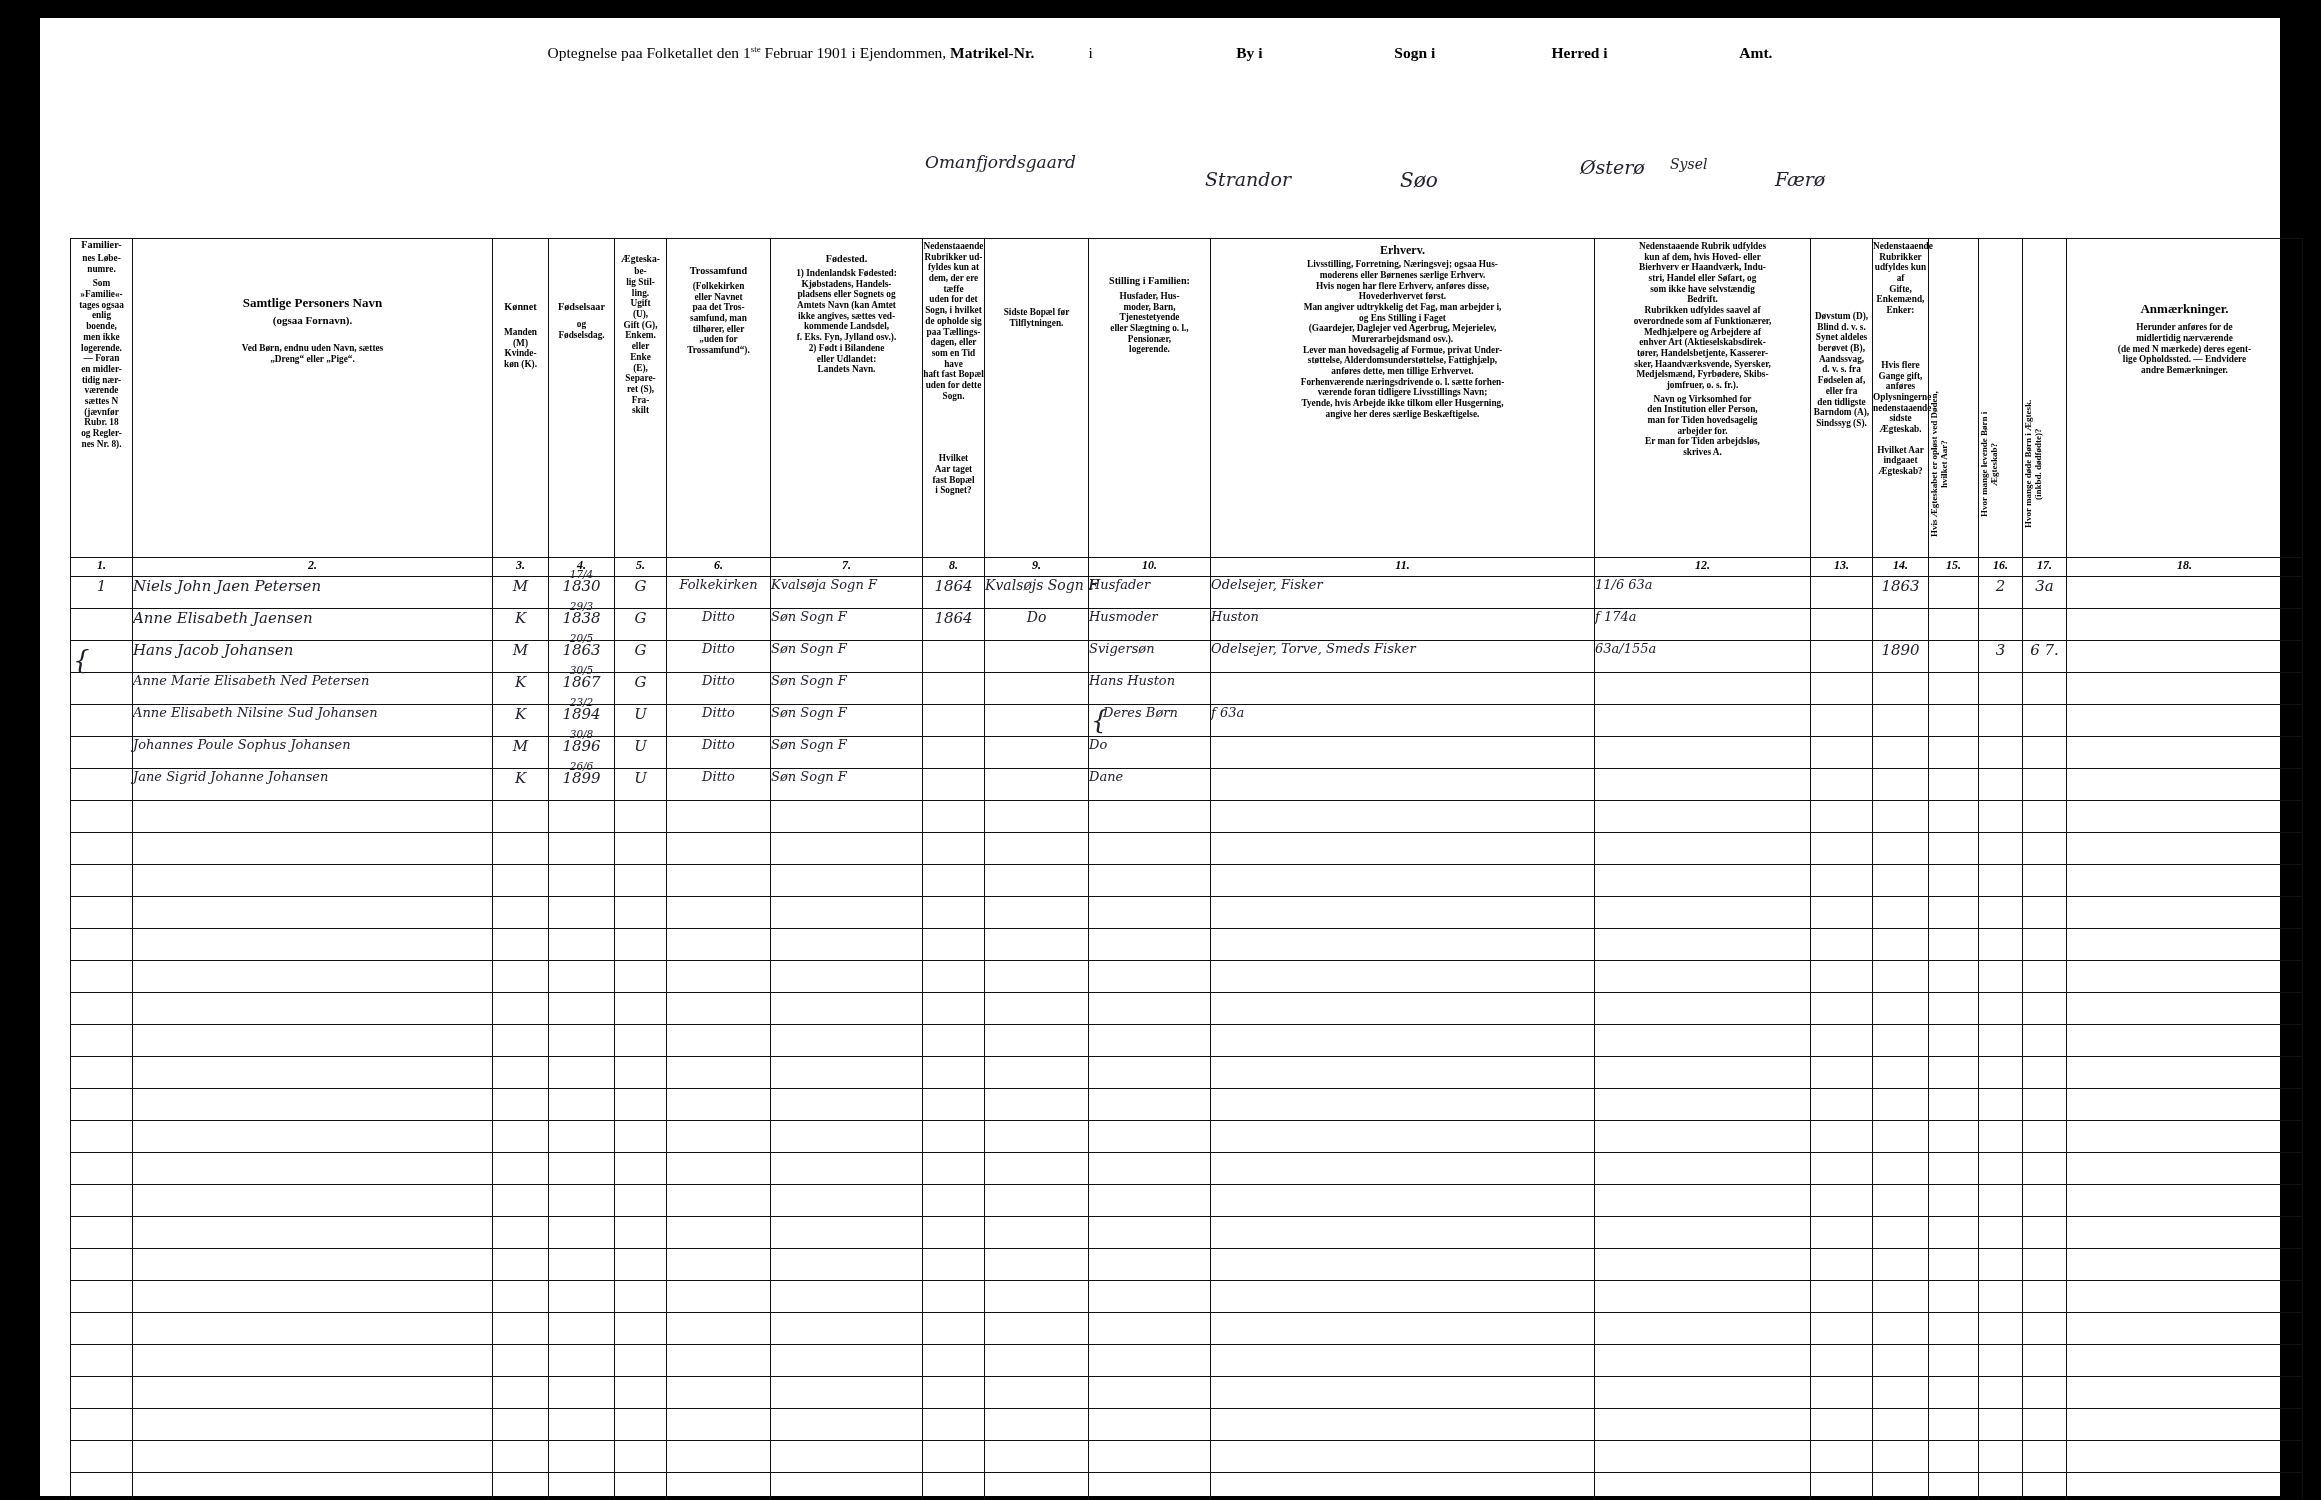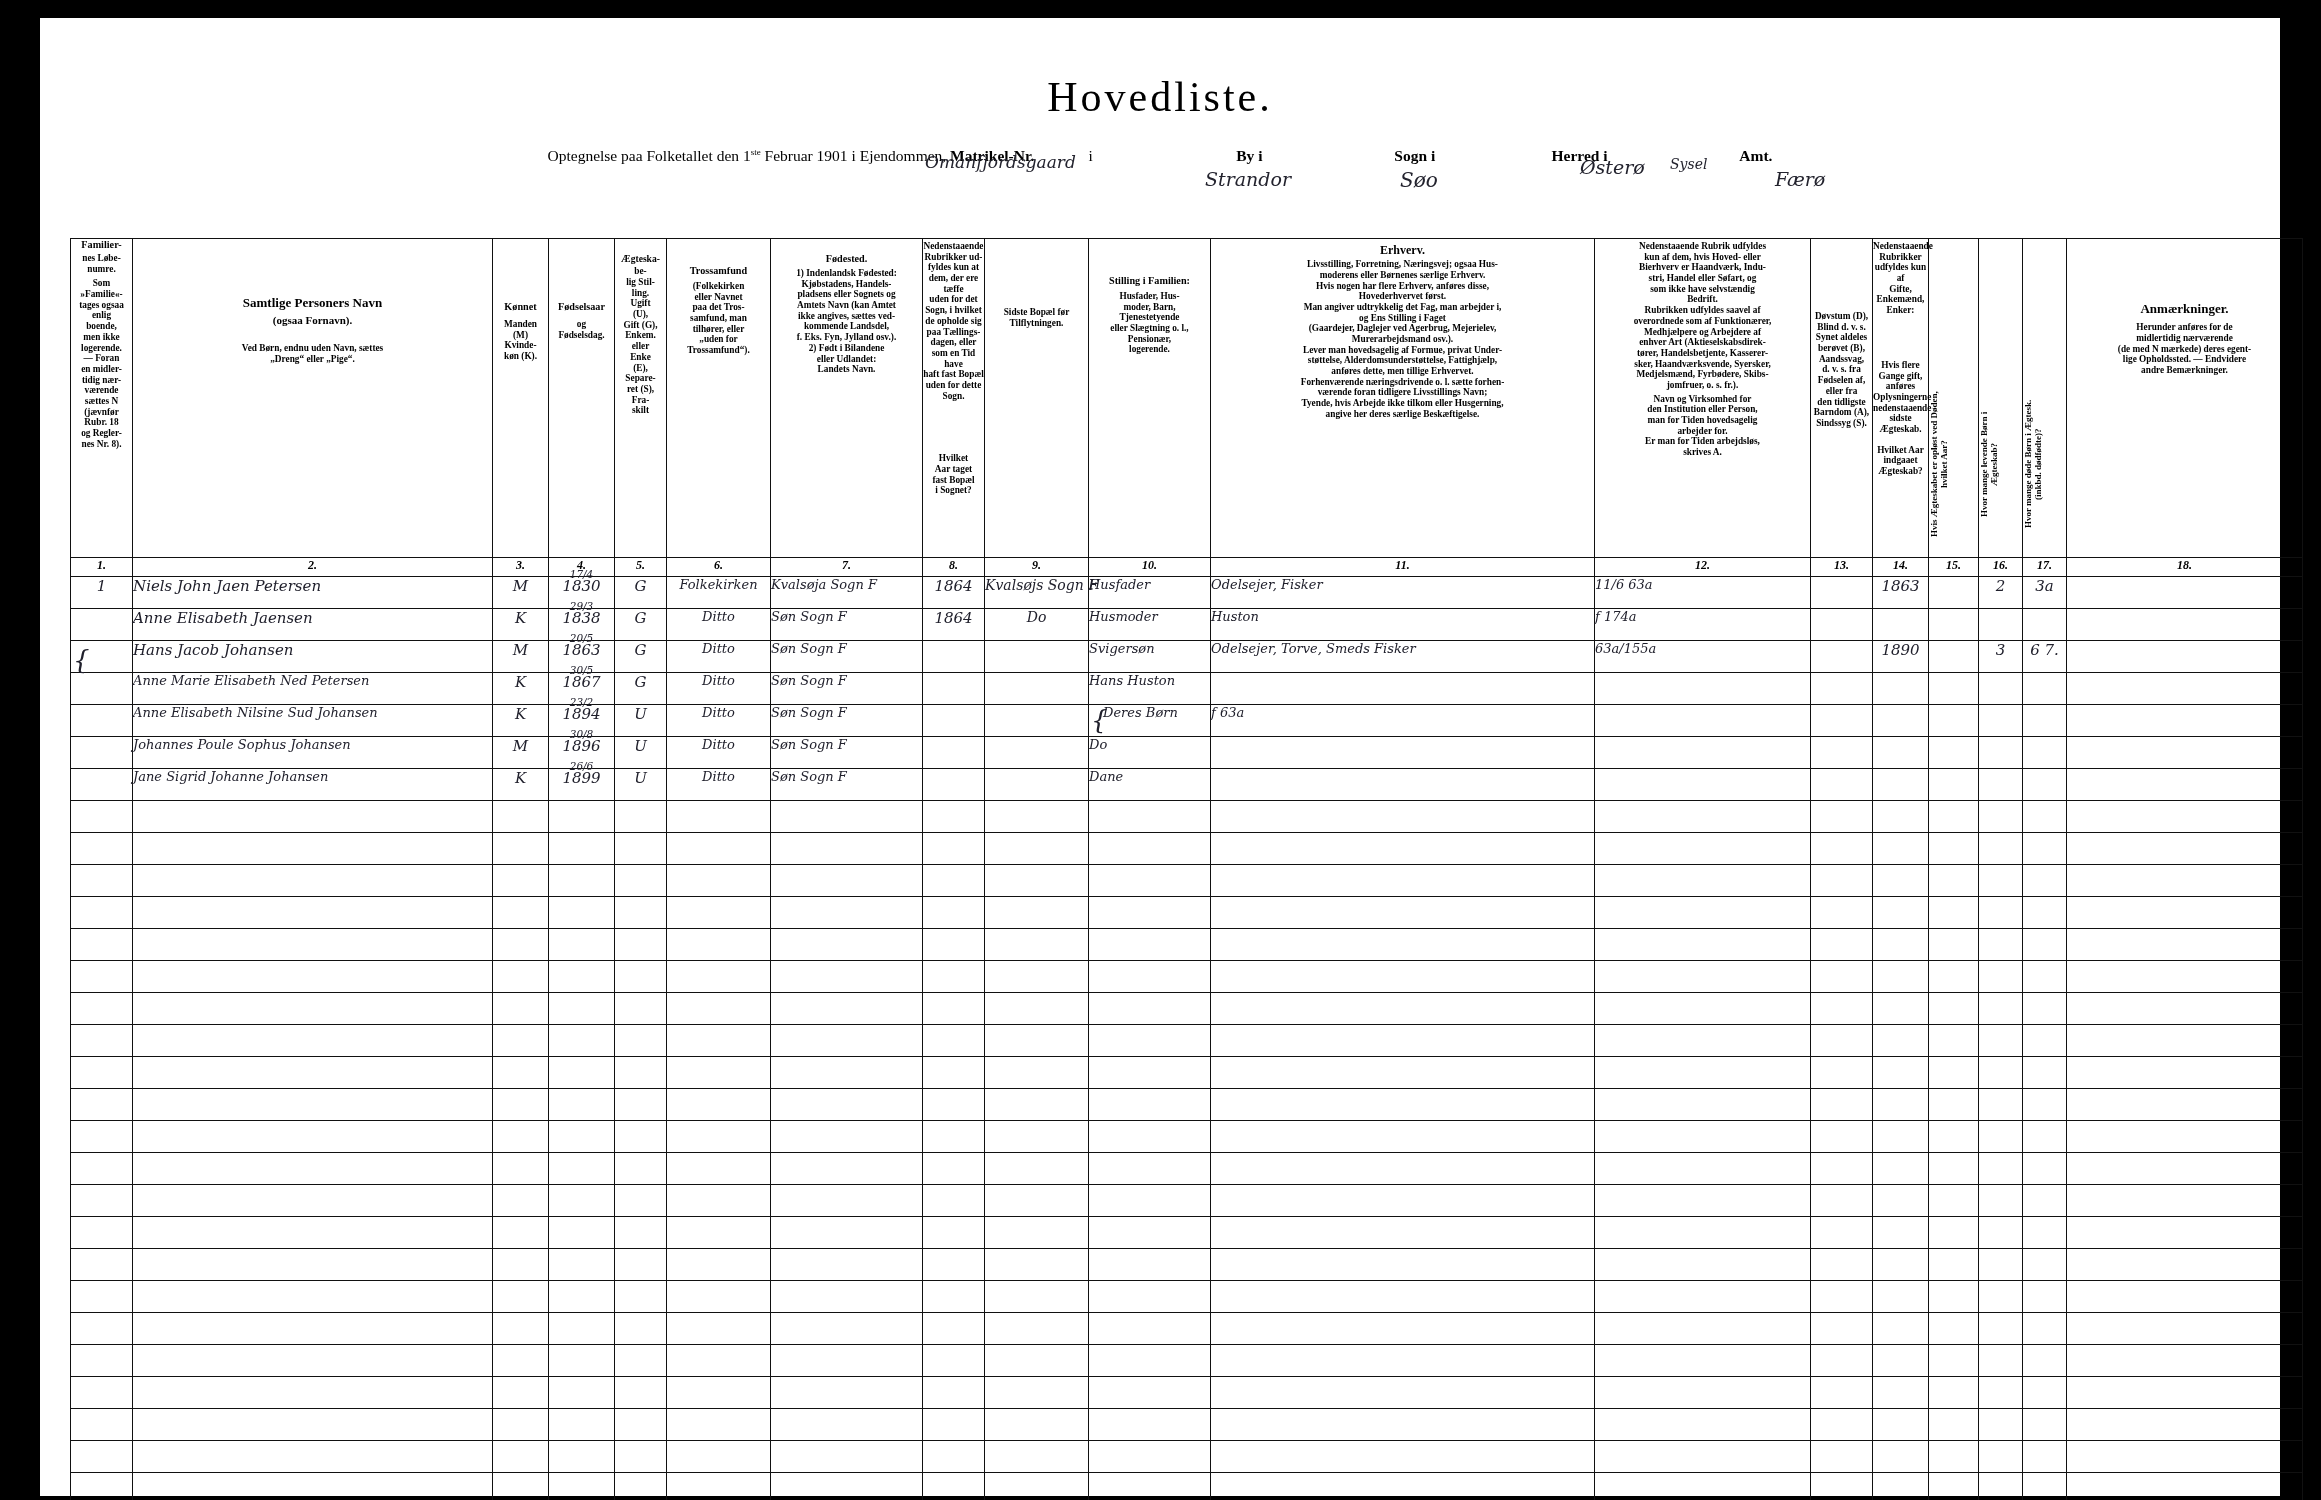--- a/index.html
+++ b/index.html
@@ -134,21 +134,20 @@
     font-size: 26px;
     line-height: 1;
     font-family: "DejaVu Serif", serif;
   }
 </style>
 </head>
 <body>
 
 <div class="page">
 
-  <h1 class="title">Hovedliste.</h1>
 
   <div class="subtitle-line">
     <span>Optegnelse paa Folketallet den 1</span><sup>ste</sup><span> Februar 1901 i Ejendommen, </span><span class="bold">Matrikel-Nr.</span>
     &nbsp;&nbsp;&nbsp;&nbsp;&nbsp;&nbsp;&nbsp;&nbsp;&nbsp;&nbsp;&nbsp;&nbsp;
     <span>i</span>
     &nbsp;&nbsp;&nbsp;&nbsp;&nbsp;&nbsp;&nbsp;&nbsp;&nbsp;&nbsp;&nbsp;&nbsp;&nbsp;&nbsp;&nbsp;&nbsp;&nbsp;&nbsp;&nbsp;&nbsp;&nbsp;&nbsp;&nbsp;&nbsp;&nbsp;&nbsp;&nbsp;&nbsp;&nbsp;&nbsp;&nbsp;&nbsp;&nbsp;&nbsp;&nbsp;
     <span class="bold">By i</span>
     &nbsp;&nbsp;&nbsp;&nbsp;&nbsp;&nbsp;&nbsp;&nbsp;&nbsp;&nbsp;&nbsp;&nbsp;&nbsp;&nbsp;&nbsp;&nbsp;&nbsp;&nbsp;&nbsp;&nbsp;&nbsp;&nbsp;&nbsp;&nbsp;&nbsp;&nbsp;&nbsp;&nbsp;&nbsp;&nbsp;&nbsp;&nbsp;
     <span class="bold">Sogn i</span>
     &nbsp;&nbsp;&nbsp;&nbsp;&nbsp;&nbsp;&nbsp;&nbsp;&nbsp;&nbsp;&nbsp;&nbsp;&nbsp;&nbsp;&nbsp;&nbsp;&nbsp;&nbsp;&nbsp;&nbsp;&nbsp;&nbsp;&nbsp;&nbsp;&nbsp;&nbsp;&nbsp;&nbsp;
@@ -215,21 +214,21 @@
           <div style="margin-top:56px;">
             <span class="h-title" style="font-size:13px;font-weight:bold;">Samtlige Personers Navn</span>
             <span class="tiny" style="font-size:11px;margin-top:4px;">(ogsaa Fornavn).</span>
             <span class="tiny" style="margin-top:16px;text-align:center;">Ved Børn, endnu uden Navn, sættes</span>
             <span class="tiny">„Dreng“ eller „Pige“.</span>
           </div>
         </th>
         <th class="colhead">
           <div style="margin-top:62px;">
             <span class="h-title">Kønnet</span>
-            <span class="tiny" style="margin-top:6px;">Manden</span>
+            <span class="tiny" style="margin-top:14px;">Manden</span>
             <span class="tiny">(M)</span>
             <span class="tiny">Kvinde-</span>
             <span class="tiny">køn (K).</span>
           </div>
         </th>
         <th class="colhead">
           <div style="margin-top:62px;">
             <span class="h-title">Fødselsaar</span>
             <span class="tiny" style="margin-top:6px;">og</span>
             <span class="tiny">Fødselsdag.</span>

